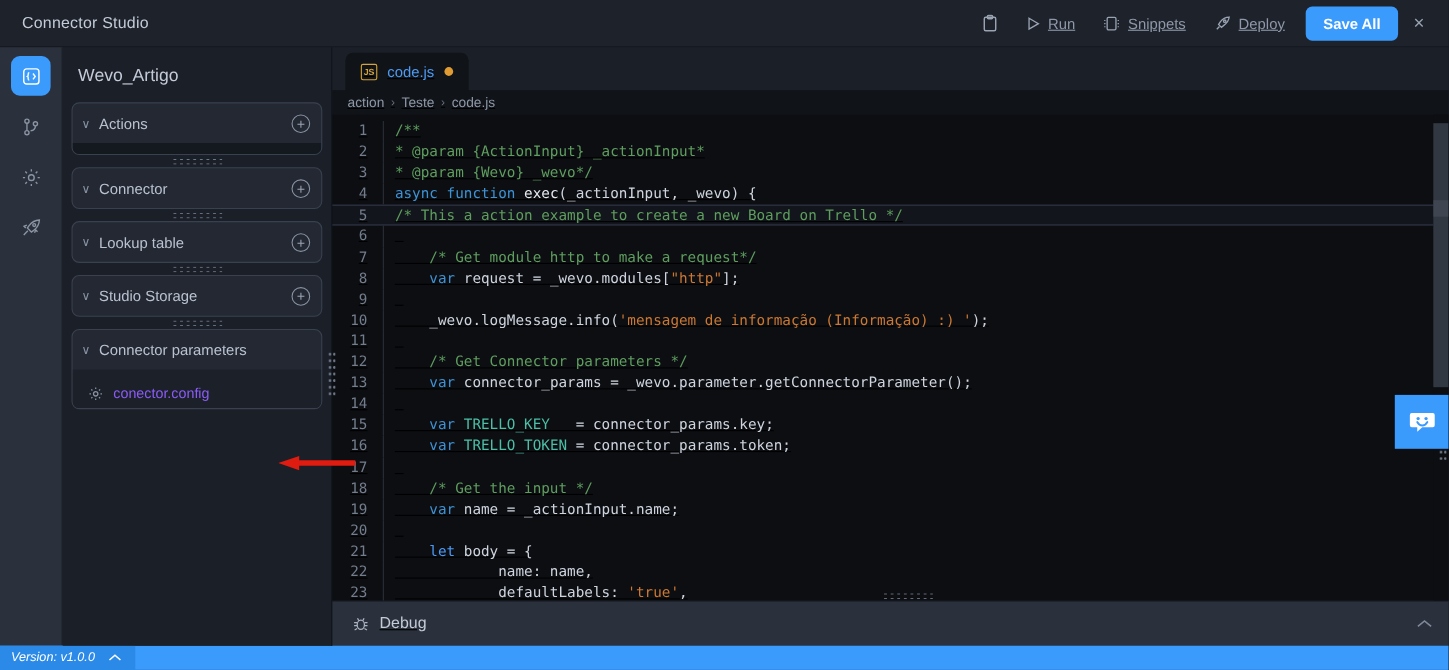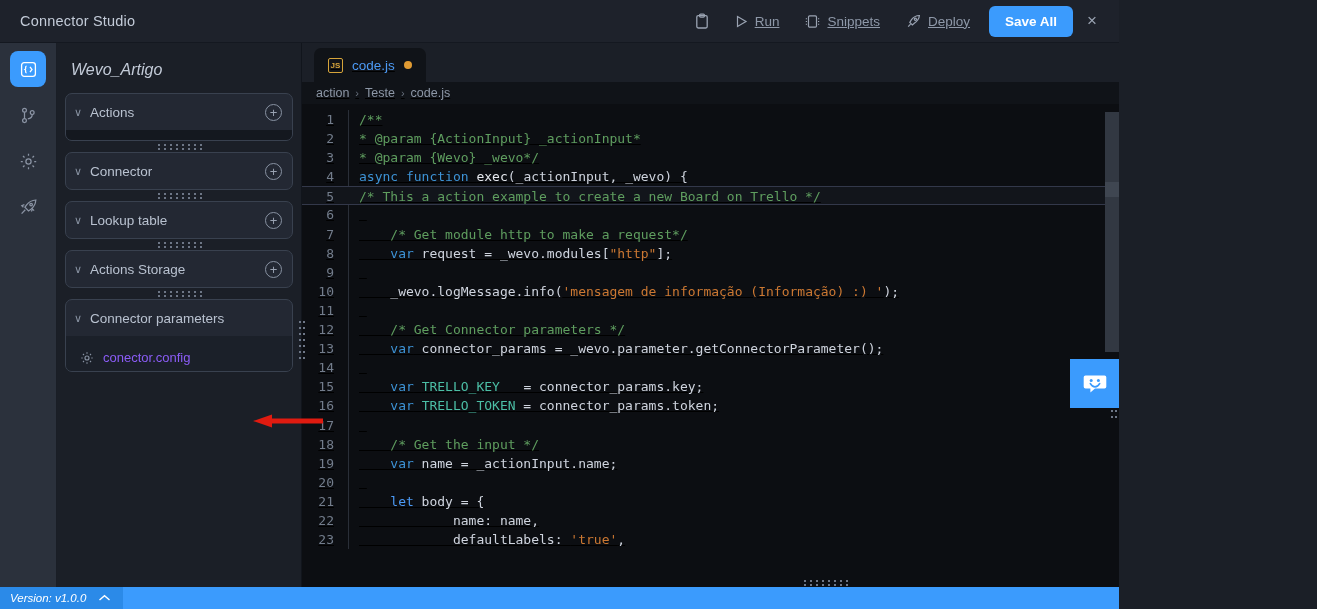--- a/index.html
+++ b/index.html
@@ -2,21 +2,21 @@
 <html><head>
 <meta charset="utf-8">
 <style>
   * { box-sizing: border-box; margin: 0; padding: 0; }
   html, body {
     width: 1317px; height: 609px;
     background: #1b1f27;
     font-family: "Liberation Sans", sans-serif;
     overflow: hidden;
   }
-  .app { position: relative; width: 1119px; height: 609px; display: flex; flex-direction: column; }
+  .app { position: relative; width: 1317px; height: 609px; display: flex; flex-direction: column; }
 
   
   .titlebar {
     height: 43px; flex: 0 0 43px;
     background: #1e222b;
     display: flex; align-items: center;
     border-bottom: 1px solid #141820;
   }
   .title-text {
     margin-left: 20px;
@@ -61,21 +61,20 @@
   .explorer {
     width: 245px; flex: 0 0 245px;
     background: #1b1f27;
     display: flex; flex-direction: column;
     position: relative;
     border-right: 1px solid #11151c;
   }
   .explorer-title {
     color: #c3cbd8; font-size: 16px;
     padding: 18px 0 14px 14px;
-    font-style: italic;
   }
   .tree-wrap { flex: 1 1 auto; padding: 0 8px 10px 8px; position: relative; }
   .panel-box {
     border: 1px solid #39414f; border-radius: 7px;
     background: #232833;
     overflow: hidden;
   }
   .panel-head {
     height: 36px; display: flex; align-items: center;
     padding: 0 10px 0 8px; cursor: pointer;
@@ -381,21 +380,21 @@
             <span class="plus-btn">+</span>
           </div>
         </div>
         <div class="grip-h">
             <i></i>
           </div>
 
         <div class="panel-box">
           <div class="panel-head">
             <span class="chev">∨</span>
-            <span class="panel-label">Actions Storage</span>
+            <span class="panel-label">Studio Storage</span>
             <span class="plus-btn">+</span>
           </div>
         </div>
         <div class="grip-h">
             <i></i>
           </div>
 
         <div class="params-box">
           <div class="panel-head">
             <span class="chev">∨</span>
@@ -450,20 +449,35 @@
           <pre class="code" id="code-lines"><div class="ln"><span class="num">1</span><span class="txt"><span class="cm">/**</span></span></div><div class="ln"><span class="num">2</span><span class="txt"><span class="cm">* @param {ActionInput} _actionInput*</span></span></div><div class="ln"><span class="num">3</span><span class="txt"><span class="cm">* @param {Wevo} _wevo*/</span></span></div><div class="ln"><span class="num">4</span><span class="txt"><span class="kw">async </span><span class="kw">function </span><span class="fn">exec</span><span class="pl">(_actionInput, _wevo) {</span></span></div><div class="ln active"><span class="num">5</span><span class="txt"><span class="cm">/* This a action example to create a new Board on Trello */</span></span></div><div class="ln"><span class="num">6</span><span class="txt">&nbsp;</span></div><div class="ln"><span class="num">7</span><span class="txt"><span class="cm">    /* Get module http to make a request*/</span></span></div><div class="ln"><span class="num">8</span><span class="txt"><span class="pl">    </span><span class="kw">var</span><span class="pl"> request = _wevo.modules[</span><span class="str">"http"</span><span class="pl">];</span></span></div><div class="ln"><span class="num">9</span><span class="txt">&nbsp;</span></div><div class="ln"><span class="num">10</span><span class="txt"><span class="pl">    _wevo.logMessage.info(</span><span class="str">'mensagem de informação (Informação) :) '</span><span class="pl">);</span></span></div><div class="ln"><span class="num">11</span><span class="txt">&nbsp;</span></div><div class="ln"><span class="num">12</span><span class="txt"><span class="cm">    /* Get Connector parameters */</span></span></div><div class="ln"><span class="num">13</span><span class="txt"><span class="pl">    </span><span class="kw">var</span><span class="pl"> connector_params = _wevo.parameter.getConnectorParameter();</span></span></div><div class="ln"><span class="num">14</span><span class="txt">&nbsp;</span></div><div class="ln"><span class="num">15</span><span class="txt"><span class="pl">    </span><span class="kw">var</span><span class="pl"> </span><span class="const">TRELLO_KEY</span><span class="pl">   = connector_params.key;</span></span></div><div class="ln"><span class="num">16</span><span class="txt"><span class="pl">    </span><span class="kw">var</span><span class="pl"> </span><span class="const">TRELLO_TOKEN</span><span class="pl"> = connector_params.token;</span></span></div><div class="ln"><span class="num">17</span><span class="txt">&nbsp;</span></div><div class="ln"><span class="num">18</span><span class="txt"><span class="cm">    /* Get the input */</span></span></div><div class="ln"><span class="num">19</span><span class="txt"><span class="pl">    </span><span class="kw">var</span><span class="pl"> name = _actionInput.name;</span></span></div><div class="ln"><span class="num">20</span><span class="txt">&nbsp;</span></div><div class="ln"><span class="num">21</span><span class="txt"><span class="pl">    </span><span class="kw2">let</span><span class="pl"> body = {</span></span></div><div class="ln"><span class="num">22</span><span class="txt"><span class="pl">            name: name,</span></span></div><div class="ln"><span class="num">23</span><span class="txt"><span class="pl">            defaultLabels: </span><span class="str">'true'</span><span class="pl">,</span></span></div></pre>
           <div class="hgrip"></div>
         </div>
         <div class="vscroll">
           <div class="vthumb" style="top:8px;height:240px;"></div>
           <div class="vmark" style="top:78px;"></div>
           <div class="minigrip"></div>
         </div>
       </div>
 
+      <div class="debugbar">
+        <span>
+          <svg width="16" height="16" viewBox="0 0 16 16" fill="none" stroke="#aab3c2" stroke-width="1.15">
+            <ellipse cx="8" cy="9" rx="3.3" ry="4.2"></ellipse>
+            <path d="M4.7 7H1.9M4.7 9.8H1.9M4.7 12.3 2.4 13.7M11.3 7h2.8M11.3 9.8h2.8M11.3 12.3l2.3 1.4"></path>
+            <path d="M6.2 5.2 5 3.1M9.8 5.2 11 3.1"></path>
+          </svg>
+        </span>
+        <span class="debug-label">Debug</span>
+        <span class="debug-chev">
+          <svg width="16" height="10" viewBox="0 0 16 10" fill="none" stroke="#7f8899" stroke-width="1.5">
+            <path d="M2 7.5 8 2.5 14 7.5"></path>
+          </svg>
+        </span>
+      </div>
     </div>
   </div>
 
   <div class="statusbar">
     <div class="status-left">
       <span>Version: v1.0.0</span>
       <span>
         <svg width="13" height="8" viewBox="0 0 13 8" fill="none" stroke="#ffffff" stroke-width="1.4">
           <path d="M1.5 6 6.5 1.6 11.5 6"></path>
         </svg>

